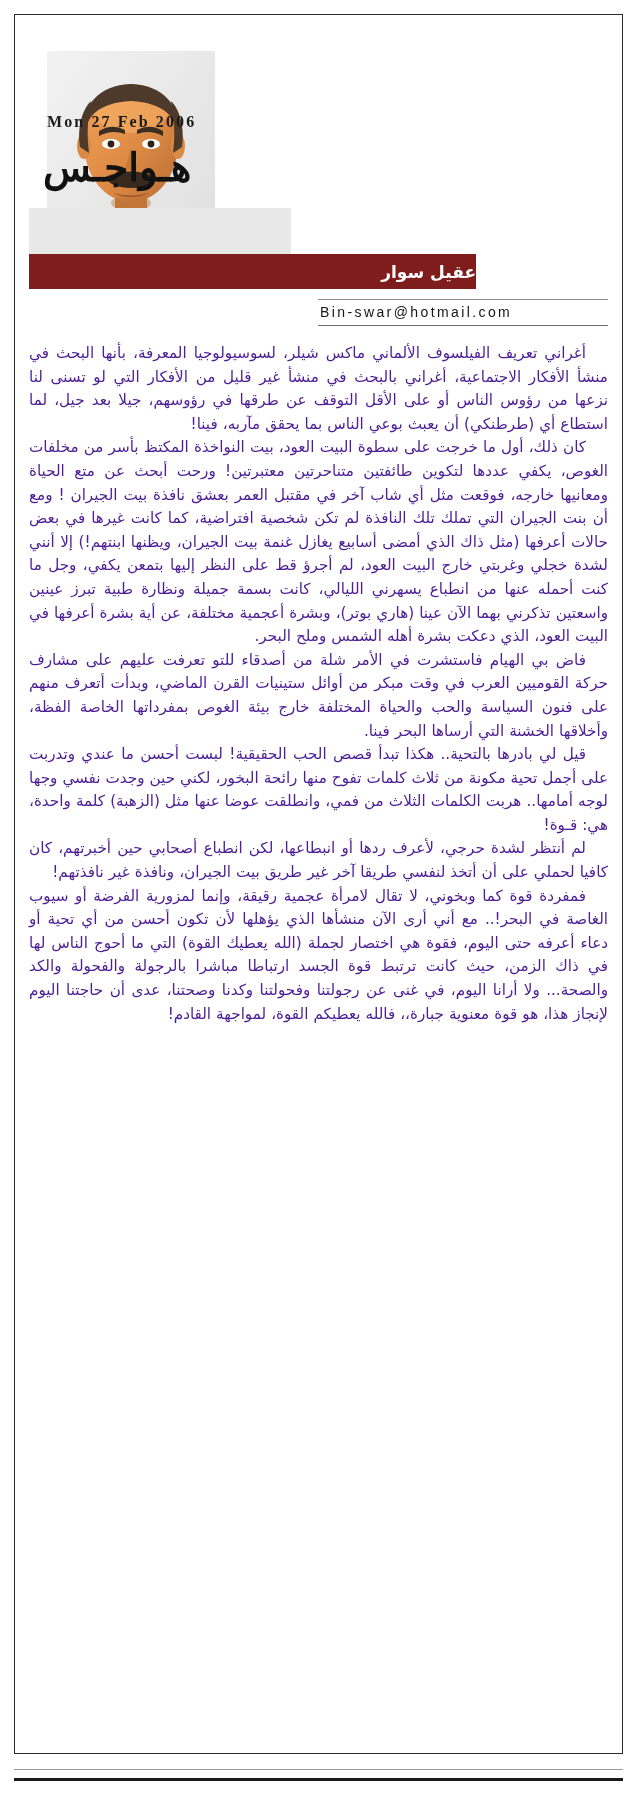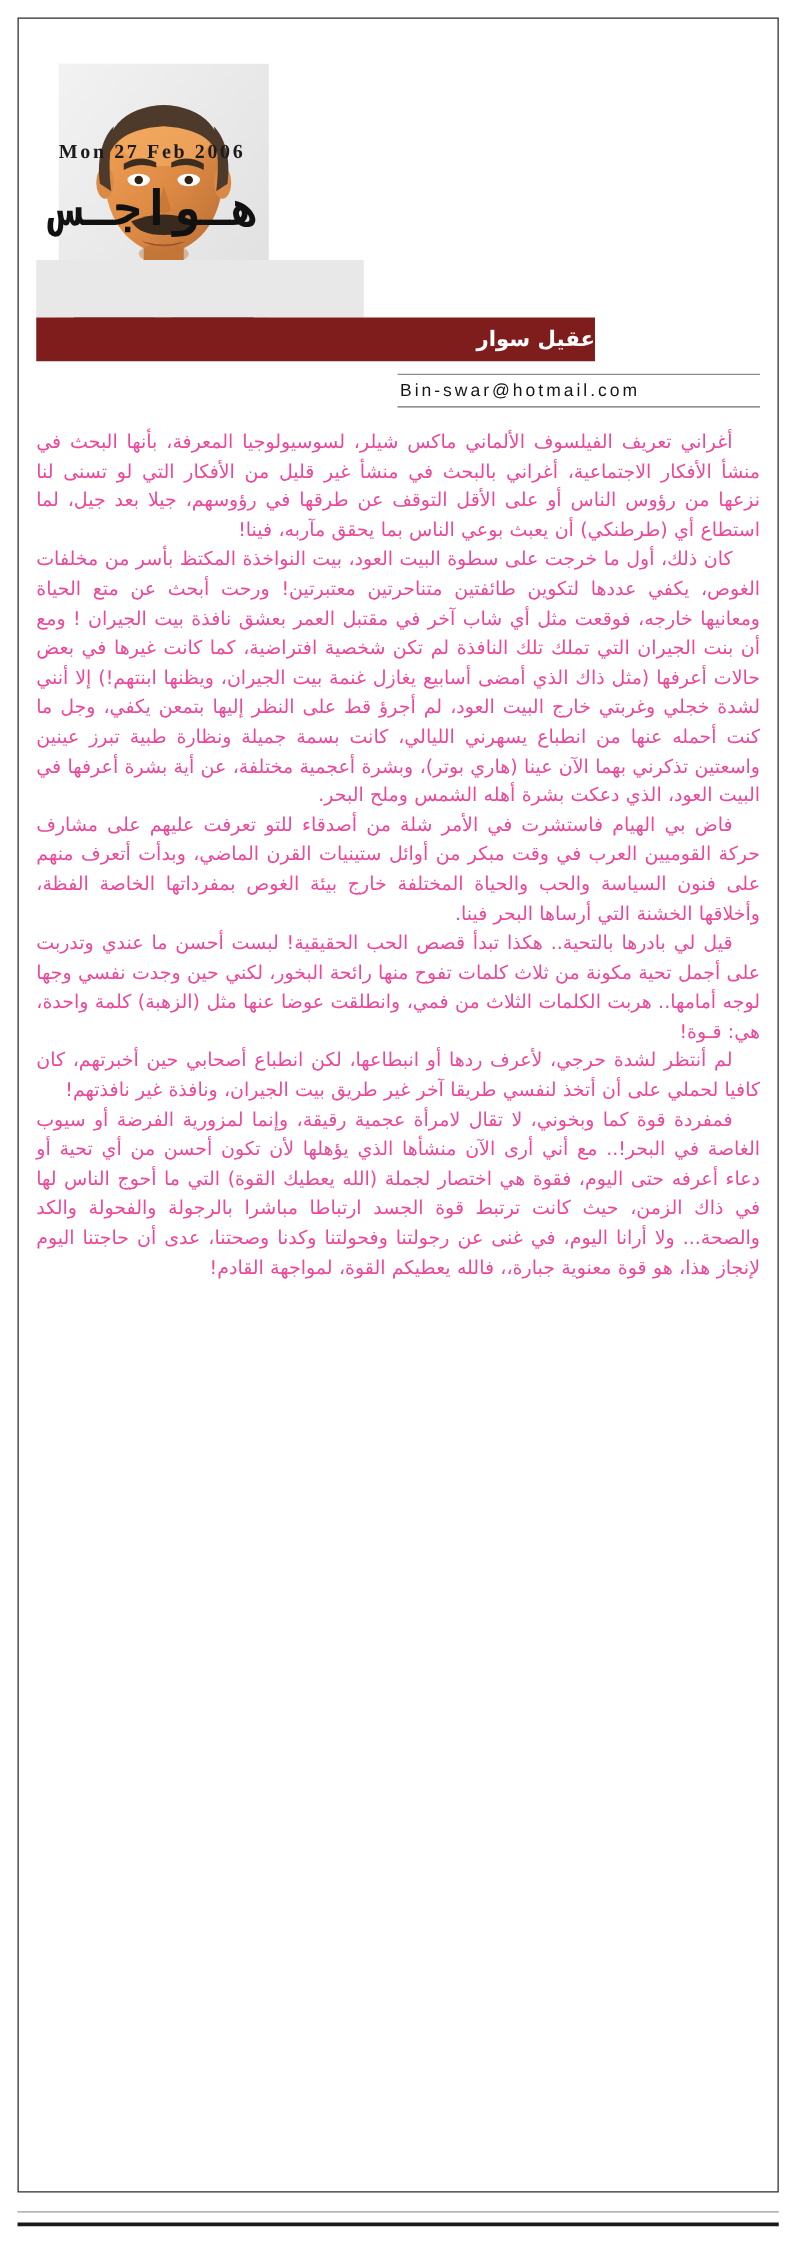--- a/index.html
+++ b/index.html
@@ -76,21 +76,21 @@
     font-weight: 700;
     letter-spacing: 2.1px;
     color: #1b1b1b;
     white-space: nowrap;
   }
 
   .column-name {
     position: absolute;
     top: 120px;
     left: 14px;
-    font-family: Liberation Mono, monospace;
+    font-family: Liberation Sans, sans-serif;
     font-size: 39px;
     font-weight: 700;
     letter-spacing: -1px;
     color: #111111;
     white-space: nowrap;
     direction: rtl;
   }
 
   .grey-band {
     position: absolute;
@@ -160,21 +160,21 @@
   }
 
   
   .body-copy {
     margin-top: 16px;
     direction: rtl;
     text-align: justify;
     text-align-last: right;
     font-size: 15.2px;
     line-height: 23.6px;
-    color: #ec4899;
+    color: #4c1d95;
     word-spacing: 0.2px;
   }
   .body-copy p {
     margin: 0;
     text-indent: 22px;
   }
 </style>
 </head>
 <body>
 

